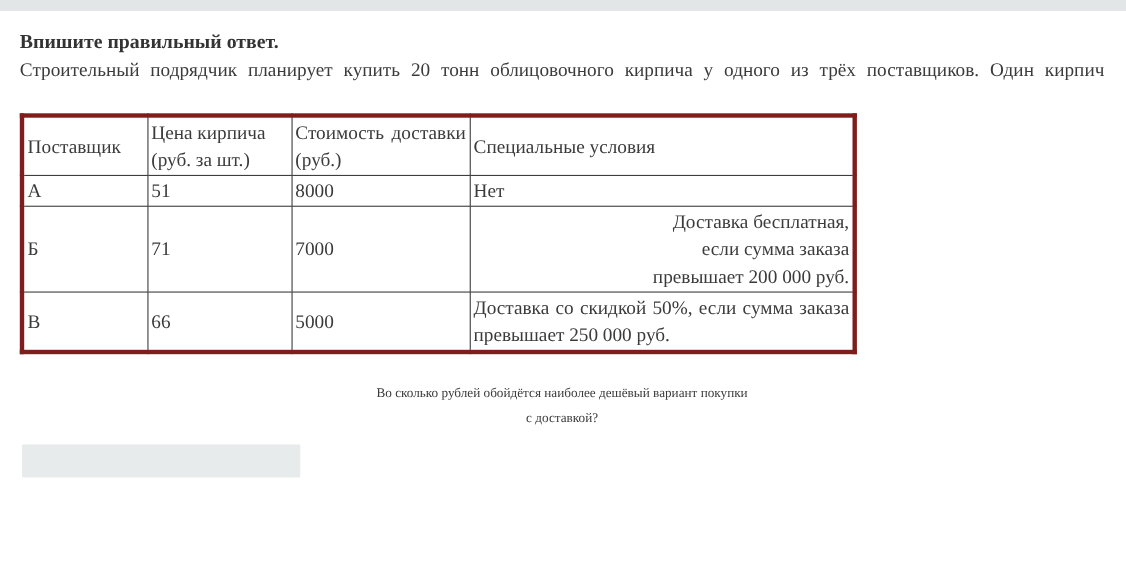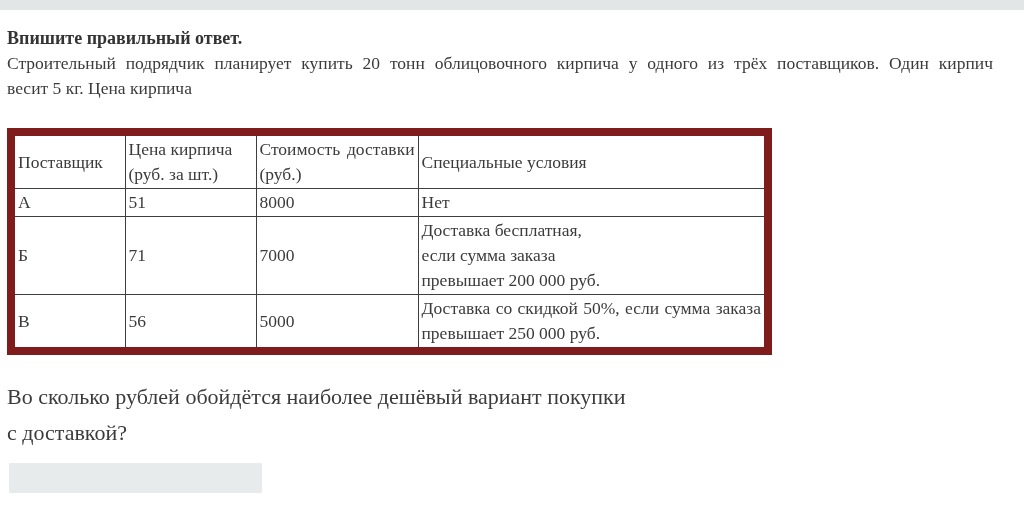--- a/index.html
+++ b/index.html
@@ -8,65 +8,66 @@
     width: 1024px; height: 518px;
     background: #ffffff;
     font-family: "Liberation Serif", "DejaVu Serif", serif;
     color: #3b3b3b;
     overflow: hidden;
   }
   .top-bar {
     width: 1024px; height: 10px;
     background: #e2e6e6;
   }
-  .content { padding: 0 7px; width: 1024px; }
+  .content { padding: 0 18px; width: 1024px; }
   .page-title {
     margin: 16px 0 0 0;
     font-size: 18px; font-weight: bold;
     line-height: 25px;
     color: #333333;
   }
   .problem {
     font-size: 17.5px;
     line-height: 25px;
     width: 986px;
   }
   .line-fill {
     text-align: justify;
     text-align-last: justify;
   }
   table.suppliers {
     margin-top: 27px;
     border-collapse: collapse;
     table-layout: fixed;
     width: 757px;
-    border: 8px solid #7f1d1d;
+    border: 4px solid #7f1d1d;
     font-size: 17.5px;
     color: #3b3b3b;
   }
   table.suppliers td {
     border: 1.5px solid #3e3e3e;
     padding: 1px 3px;
     line-height: 25px;
     vertical-align: middle;
     overflow: hidden;
   }
   tr.header-row td { height: 52px; }
   tr.row-a td { height: 26px; }
   tr.row-b td { height: 77px; }
   tr.row-v td { height: 53px; }
   td .cell-line { line-height: 25px; }
-  td.multiline { white-space: pre-line; }
+  td.multiline { white-space: pre-line; text-align: right; }
   td.justify-cell { text-align: justify; white-space: pre-line; }
   .question {
     margin-top: 24px;
-    font-size: 22px;
-    line-height: 36px;
+    font-size: 12px;
+    line-height: 23px;
     white-space: pre-line;
     width: 986px;
+    text-align: center;
   }
   .answer-input {
     display: block;
     margin-top: 12px;
     margin-left: 2px;
     width: 253px; height: 30px;
     background: #e8ebec;
     border: none;
     outline: none;
     border-radius: 1px;
@@ -80,21 +81,20 @@
 <body>
 
 <div class="top-bar"></div>
 
 <div class="content">
 
   <div class="page-title">Впишите правильный ответ.</div>
 
   <div class="problem">
     <div class="line-fill">Строительный подрядчик планирует купить 20 тонн облицовочного кирпича у одного из трёх поставщиков. Один кирпич</div>
-    <div>весит 5 кг. Цена кирпича</div>
   </div>
 
   <table class="suppliers">
     <colgroup>
       <col style="width:114px">
       <col style="width:131px">
       <col style="width:162px">
       <col style="width:350px">
     </colgroup>
     <tbody>
@@ -119,21 +119,21 @@
       <tr class="row-b">
         <td>Б</td>
         <td>71</td>
         <td>7000</td>
         <td class="multiline">Доставка бесплатная,
 если сумма заказа
 превышает 200 000 руб.</td>
       </tr>
       <tr class="row-v">
         <td>В</td>
-        <td>56</td>
+        <td>66</td>
         <td>5000</td>
         <td class="justify-cell">Доставка со скидкой 50%, если сумма заказа превышает 250 000 руб.</td>
       </tr>
     </tbody>
   </table>
 
   <div class="question">Во сколько рублей обойдётся наиболее дешёвый вариант покупки
 с доставкой?</div>
 
   <input type="text" class="answer-input" value="" style="">

